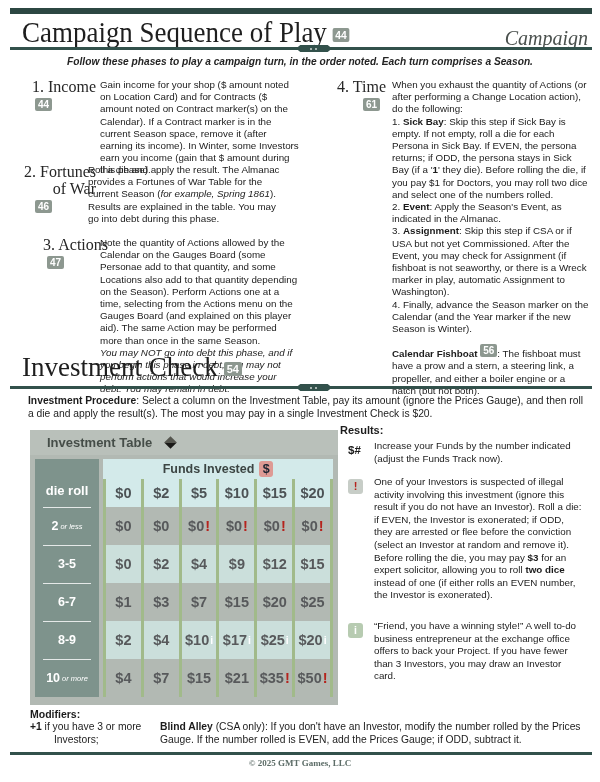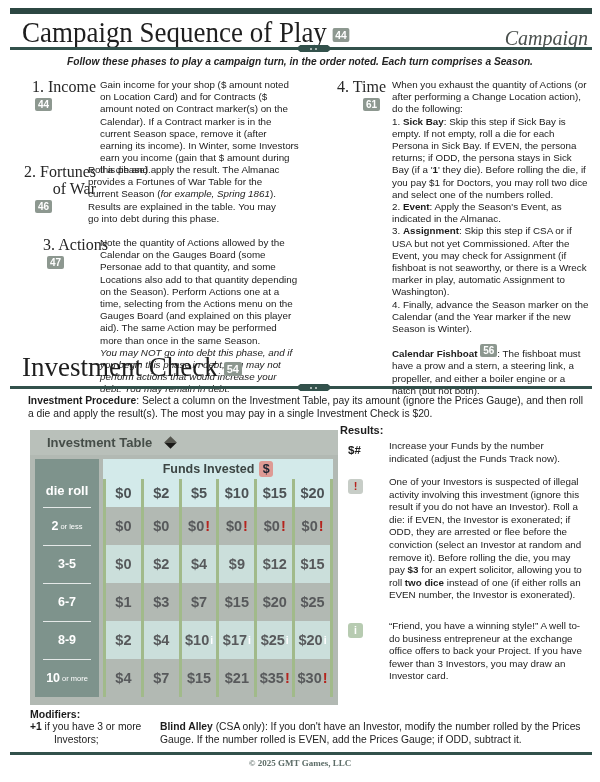--- a/index.html
+++ b/index.html
@@ -48,21 +48,21 @@
                  padding-left:17px; font-weight:700; font-size:13px; color:#454d48;gap:6px; }
   .diamond-icon { width:9px; height:9px; margin-left:8px; transform:rotate(45deg);
                  background:linear-gradient(135deg,#55564f 50%,#191917 50%); }
   .it-body { display:flex; margin:4px 5px 0 5px; }
   .die-col { width:64px; background:var(--die-sage,#7e938c); color:#fff; }
   .die-cell { height:38px; display:flex; align-items:center; justify-content:center; position:relative;
               font-weight:700; font-size:12.5px; }
   .die-cell.header { height:48px; align-items:flex-end; padding-bottom:9px; box-sizing:border-box; font-size:13px; }
   .die-cell + .die-cell::before { content:''; position:absolute; top:0; left:8px; right:8px; height:1px;
               background:rgba(255,255,255,.8); }
-  .die-suffix { font-weight:400; font-size:7.5px; margin-left:2px; }
+  .die-suffix { font-weight:400; font-style:italic; font-size:7.5px; margin-left:2px; }
   .funds-area { flex:1; margin-left:4px; }
   .funds-header { background:var(--header-cyan,#d3eaea); }
   .funds-title { height:20px; display:flex; align-items:center; justify-content:center;
                  font-weight:700; font-size:12.5px; color:#3c4543; }
   .dollar-badge { display:inline-block; width:14px; height:16px; line-height:16px; text-align:center;
                  background:var(--dollar-bg,#de9a94); color:#1a2330; font-weight:700; font-size:12.5px;
                  border-radius:3px; margin-left:5px; }
   .amount-row { display:flex; height:28px; }
   .it-row { display:flex; height:38px; }
   .it-row.light { background:var(--row-light,#cbdfdb); }
@@ -76,21 +76,21 @@
 
   
   .results-heading { position:absolute; top:424px; left:340px; font-weight:700; font-size:11px; }
   .result-entry { position:absolute; left:348px; width:236px; }
   .result-icon-slot { position:absolute; left:0; top:0; width:24px; }
   .icon-funds { font-weight:700; font-size:11.5px; color:#1c1c1c; }
   .icon-box { display:inline-block; width:15px; height:15px; border-radius:3px; text-align:center;
               line-height:15px; font-weight:700; }
   .icon-box.alert { background:#c7cdc7; color:var(--alert-red,#b5231d); font-size:11px; }
   .icon-box.info  { background:var(--info-green,#b7cbb1); color:#fff; font-size:10.5px; }
-  .result-text { margin-left:41px; font-size:9.8px; line-height:12.6px; }
+  .result-text { margin-left:26px; font-size:9.8px; line-height:12.6px; }
   .re-1 { top:440px; } .re-2 { top:476px; } .re-3 { top:620px; }
 
   
   .mod-heading { position:absolute; top:708px; left:30px; font-weight:700; font-size:10.5px; }
   .mod-plus  { position:absolute; top:721px; left:30px; width:140px; font-size:10.3px; line-height:12.5px;
                padding-left:24px; text-indent:-24px; box-sizing:border-box; }
   .mod-blind { position:absolute; top:721px; left:160px; width:424px; font-size:10.3px; line-height:12.5px; }
   .footer { position:absolute; top:758px; left:0; width:600px; text-align:center;
             font-family:"Liberation Serif",serif; font-size:9px; color:#5d6d68;font-weight:bold; }
 
@@ -303,21 +303,21 @@
                 <span>$15</span>
               </div>
               <div class="it-cell">
                 <span>$21</span>
               </div>
               <div class="it-cell">
                 <span>$35</span>
                 <span class="m-alert">!</span>
               </div>
               <div class="it-cell">
-                <span>$30</span>
+                <span>$50</span>
                 <span class="m-alert">!</span>
               </div>
             </div>
           </div>
       </div>
     </div>
   </div>
 
   <div class="results-heading">Results:</div>
 

